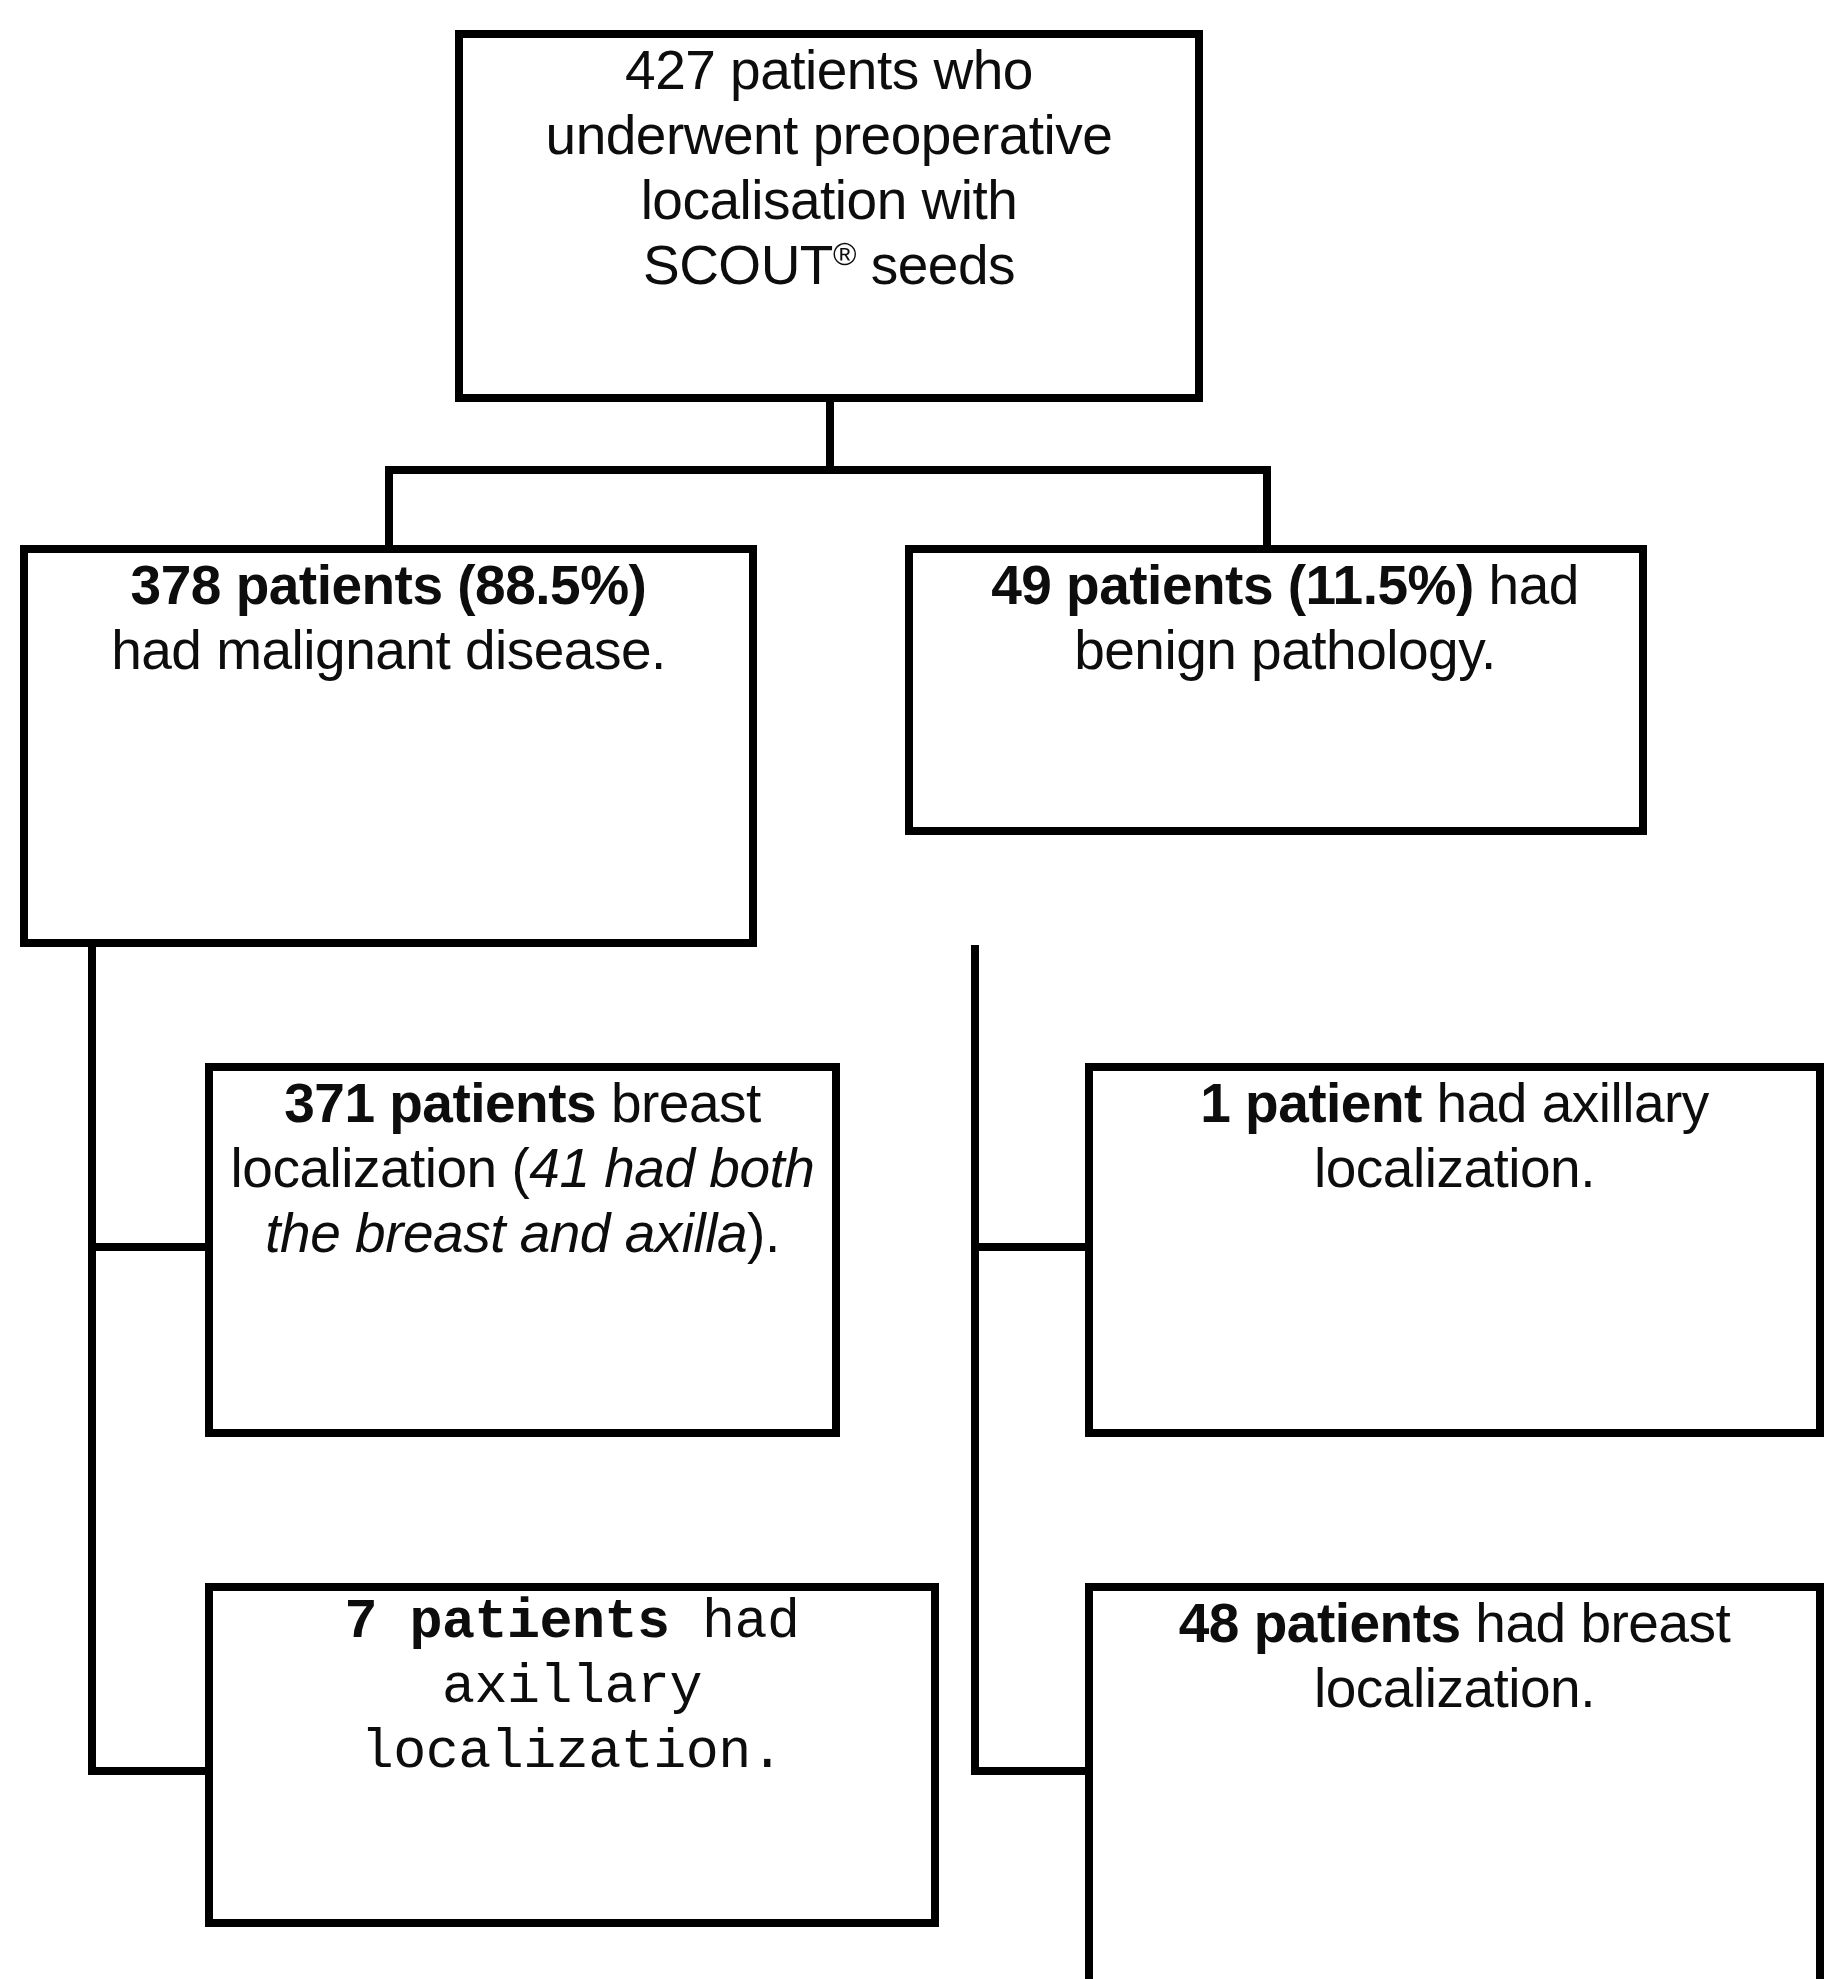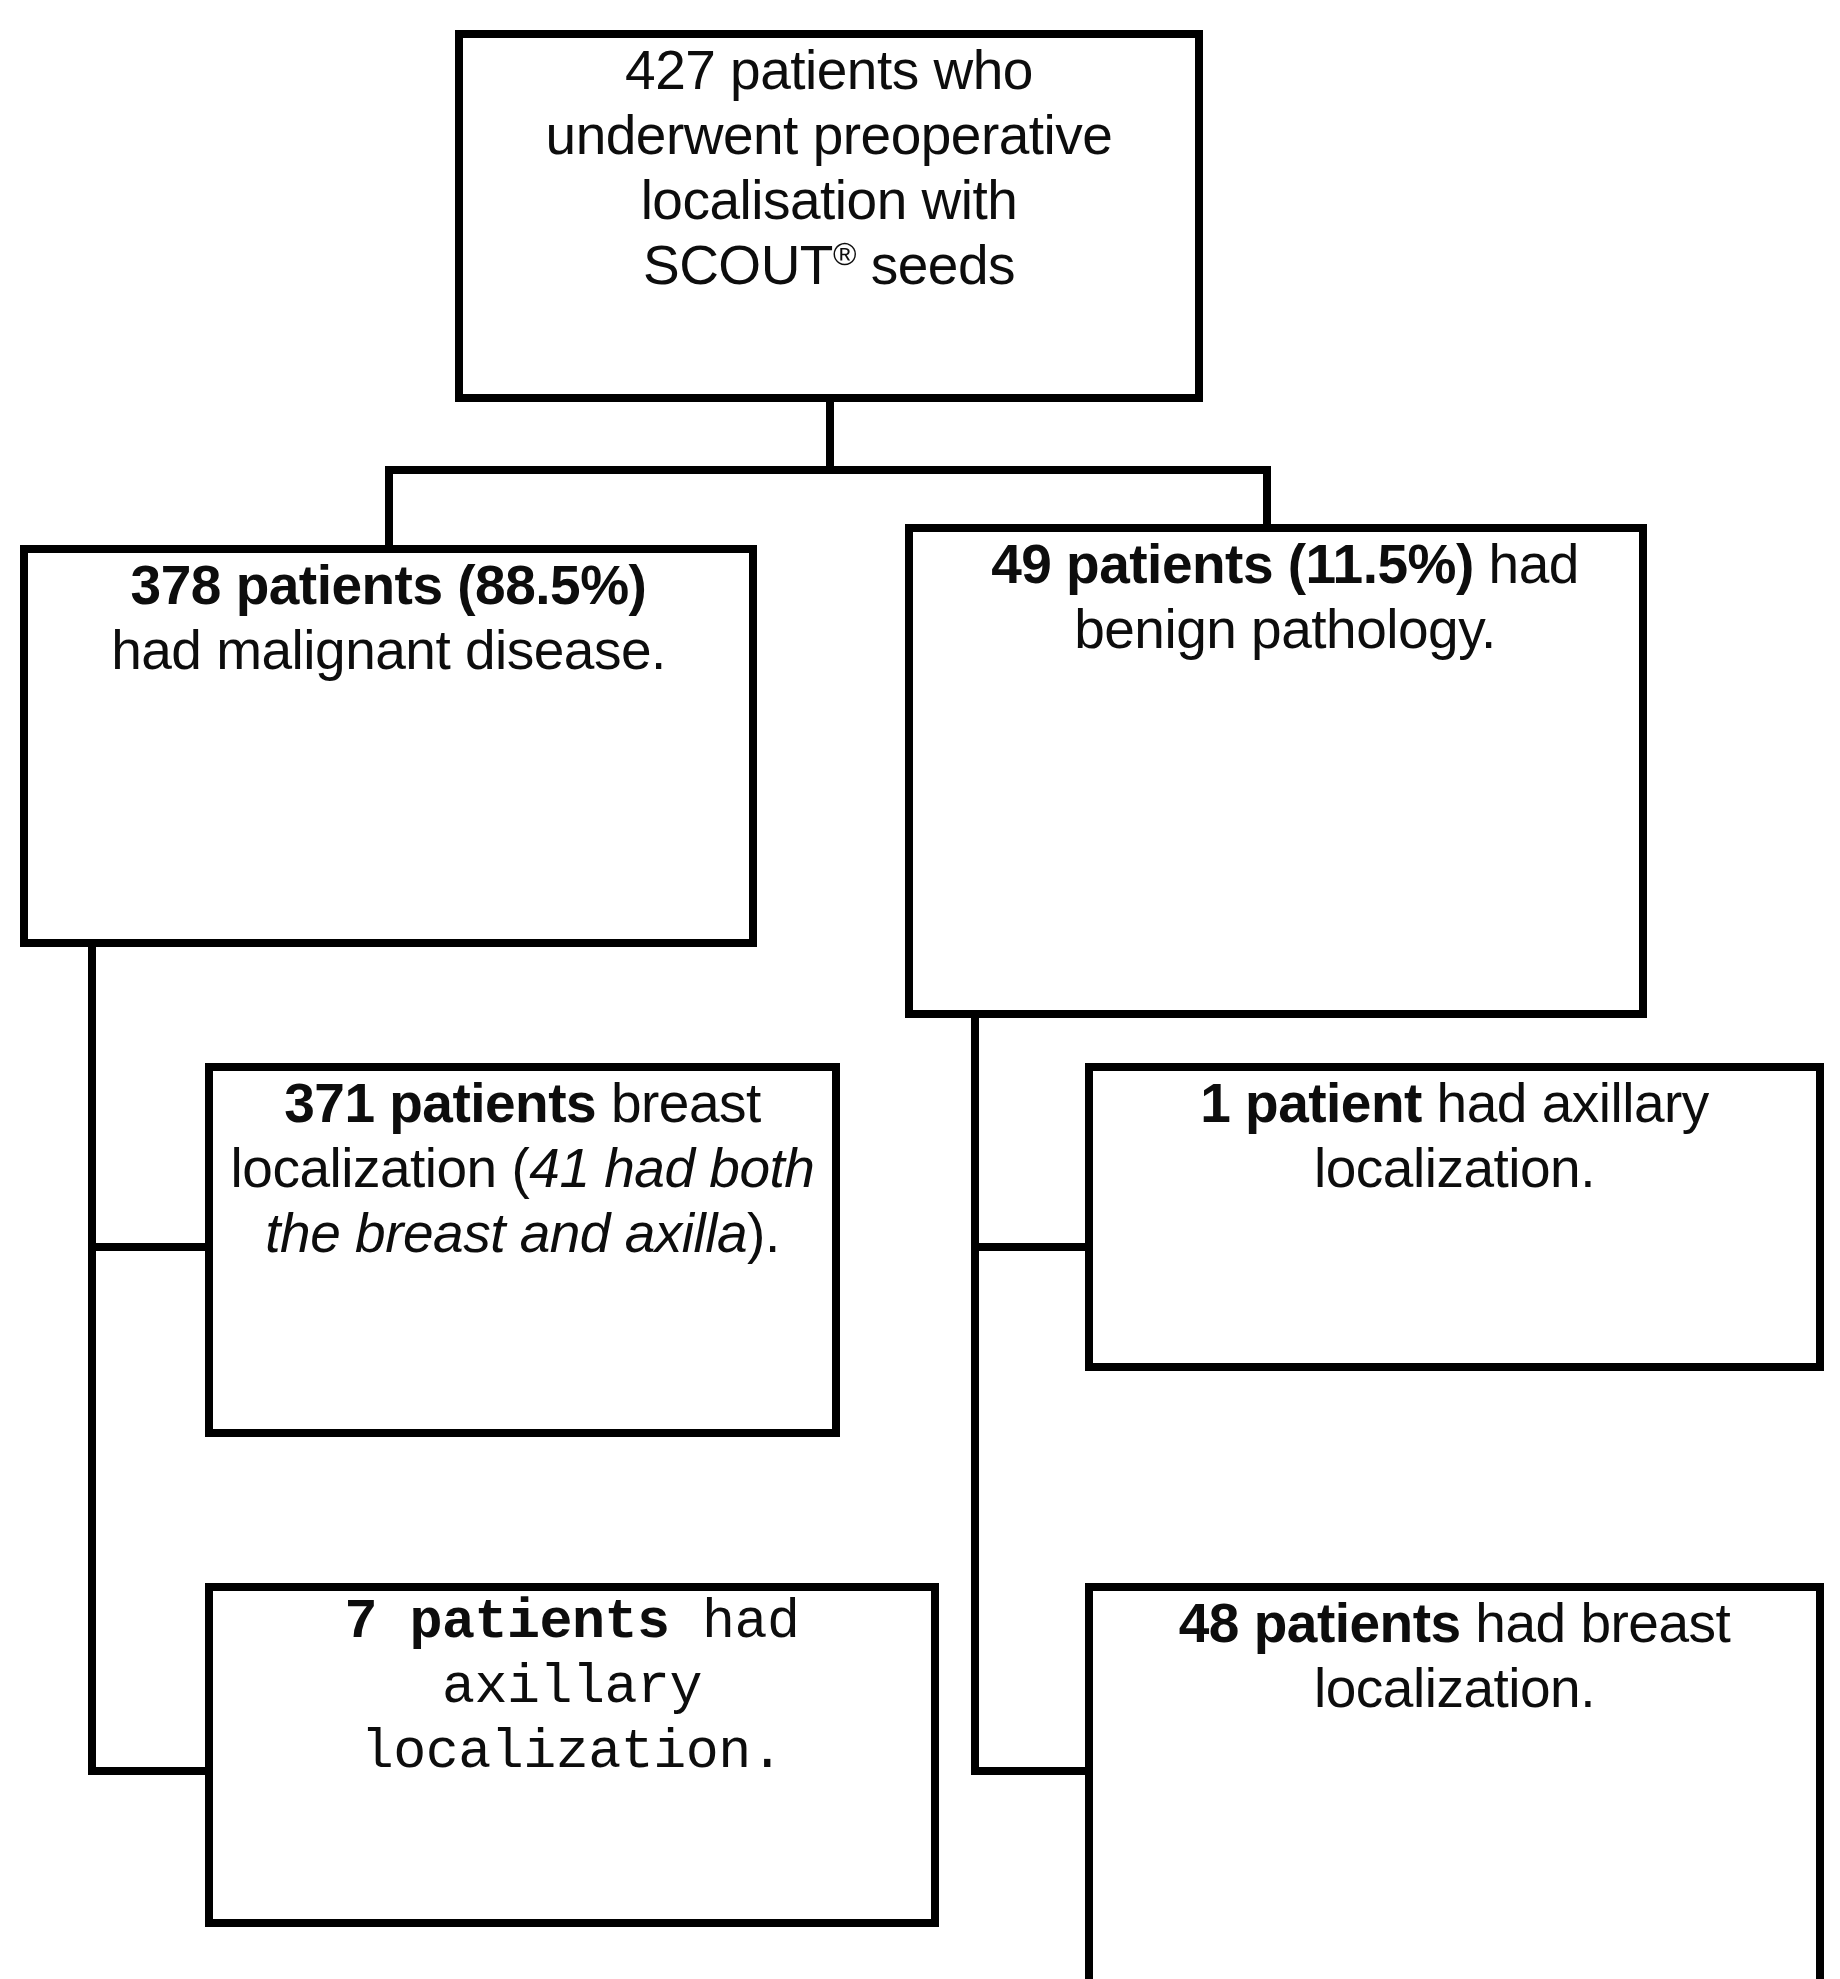--- a/index.html
+++ b/index.html
@@ -40,36 +40,36 @@
     </div>
   </div>
 
   <div class="node" style="left:20px;top:545px;width:737px;height:402px;">
     <div class="txt">
       <div class="line"><span class="b">378 patients (88.5%)</span></div>
       <div class="line">had malignant disease.</div>
     </div>
   </div>
 
-  <div class="node" style="left:905px;top:524px;width:742px;height:494px;padding-left:18px;">
+  <div class="node" style="left:905px;top:545px;width:742px;height:290px;padding-left:18px;">
     <div class="txt">
       <div class="line"><span class="b">49 patients (11.5%)</span><span> had</span></div>
       <div class="line">benign pathology.</div>
     </div>
   </div>
 
   <div class="node" style="left:205px;top:1063px;width:635px;height:374px;">
     <div class="txt">
       <div class="line"><span class="b">371 patients</span><span> breast</span></div>
       <div class="line"><span>localization (</span><span class="i">41 had both</span></div>
       <div class="line"><span class="i">the breast and axilla</span><span>).</span></div>
     </div>
   </div>
 
-  <div class="node" style="left:1085px;top:1063px;width:739px;height:308px;">
+  <div class="node" style="left:1085px;top:1063px;width:739px;height:374px;">
     <div class="txt">
       <div class="line"><span class="b">1 patient</span><span> had axillary</span></div>
       <div class="line">localization.</div>
     </div>
   </div>
 
   <div class="node" style="left:205px;top:1583px;width:734px;height:344px;font-family:Liberation Mono, monospace;">
     <div class="txt">
       <div class="line"><span class="b">7 patients</span><span> had axillary</span></div>
       <div class="line">localization.</div>

